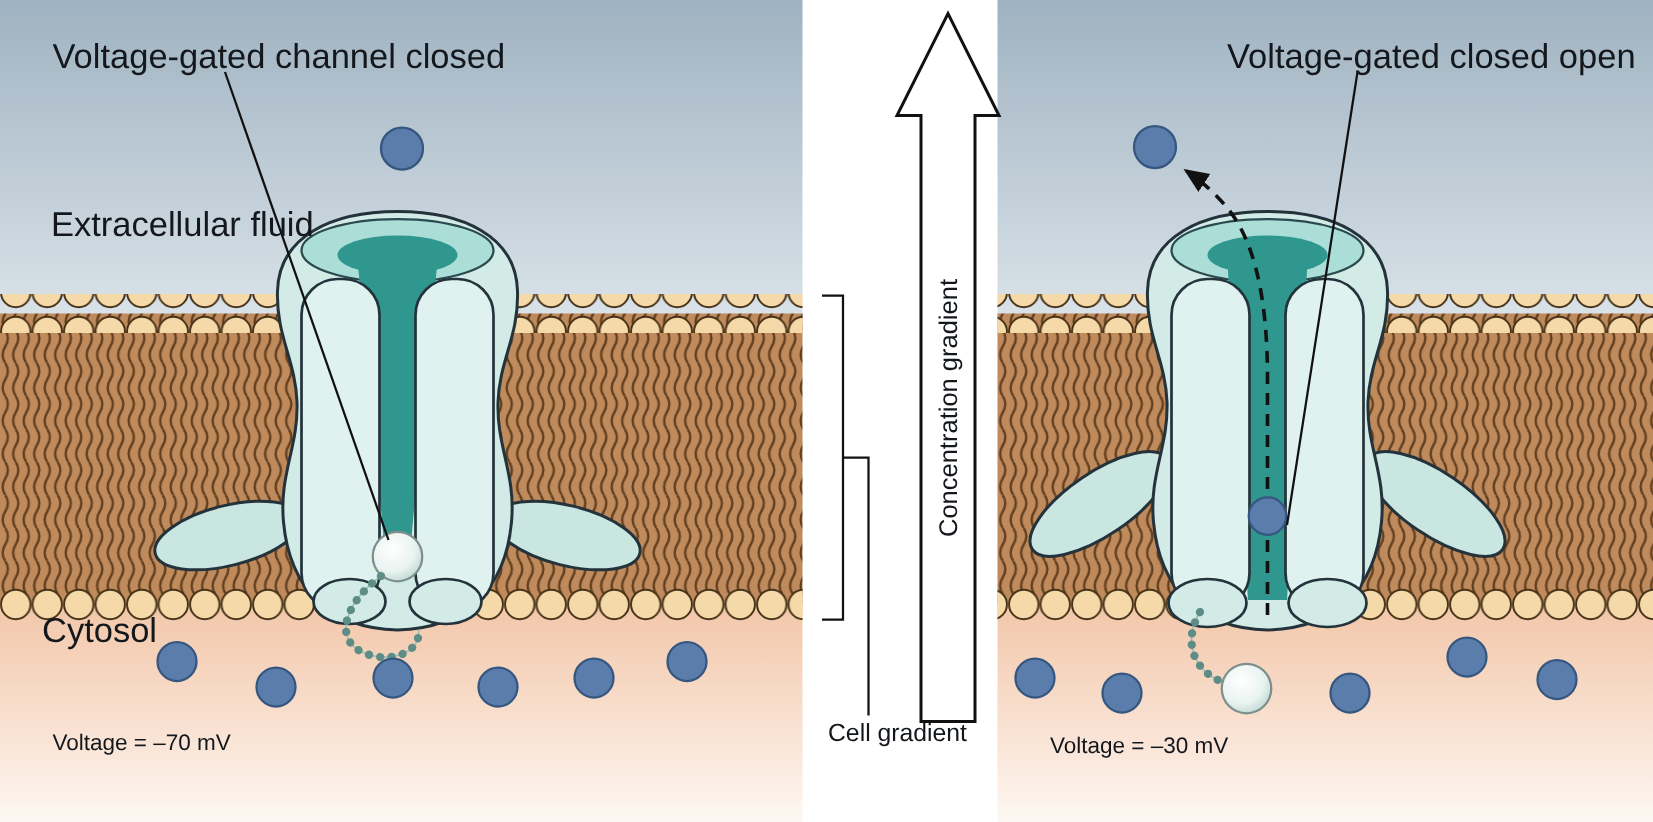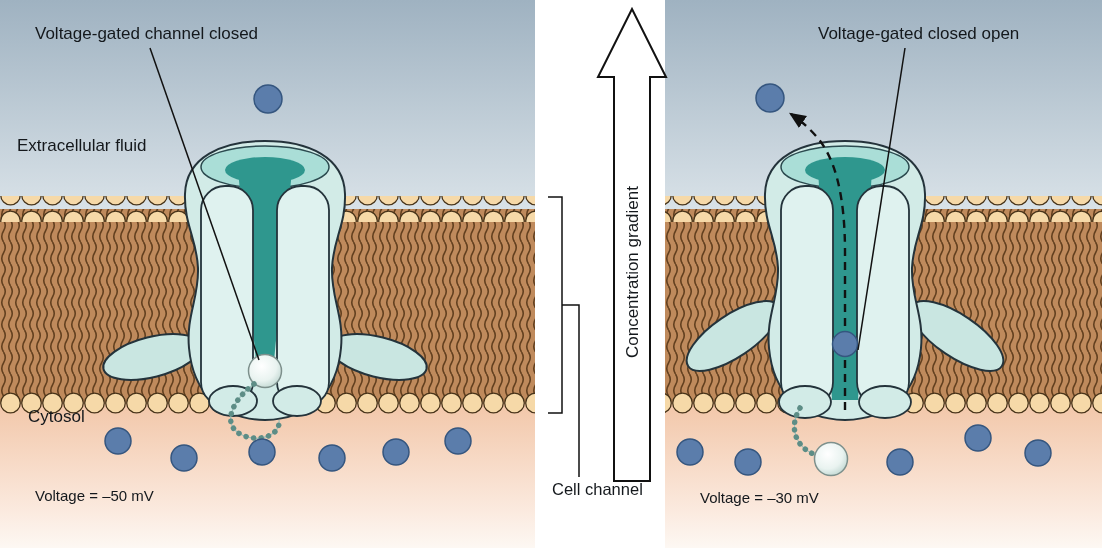--- a/index.html
+++ b/index.html
@@ -1,26 +1,26 @@
 <!DOCTYPE html>
 <html><head>
 <meta charset="utf-8">
 <style>
   html,body { margin:0; padding:0; background:#ffffff; }
   .stage {
     position:relative; width:1102px; height:548px; overflow:hidden;
     background:#ffffff; font-family:"Liberation Sans", sans-serif; color:#14181c;
   }
   .stage svg.diagram { position:absolute; left:0; top:0; }
-  .lbl { position:absolute; font-size:17px; line-height:1.2; white-space:nowrap; }
+  .lbl { position:absolute; font-size:23px; line-height:1.2; white-space:nowrap; }
   .lbl.small { font-size:15px; }
   .lbl.wrap { white-space:normal; }
   #cellMembraneLbl { left:552px; top:479px; width:100px; font-size:16.5px; line-height:1.3; }
   #leftTitle { left:35px; top:24px; }
-  #extracellularLbl { left:17px; top:136px; }
+  #extracellularLbl { left:34px; top:136px; }
   #cytosolLbl { left:28px; top:407px; }
   #leftVoltage { left:35px; top:487px; }
   #rightTitle { left:818px; top:24px; }
   #rightVoltage { left:700px; top:489px; }
   .grad-text { font-size:17px; fill:#14181c; }
 </style>
 </head>
 <body>
 
 <div class="stage">
@@ -129,17 +129,17 @@
 
     <g>
       <polygon points="614,481 614,77 598,77 632,9 666,77 650,77 650,481" fill="#ffffff" stroke="#111111" stroke-width="2" stroke-linejoin="miter"></polygon>
       <text class="grad-text" text-anchor="middle" transform="rotate(-90 632 272)" x="632" y="278">Concentration gradient</text>
     </g>
   </svg>
 
   <div class="lbl" id="leftTitle">Voltage-gated channel closed</div>
   <div class="lbl" id="extracellularLbl">Extracellular fluid</div>
   <div class="lbl" id="cytosolLbl">Cytosol</div>
-  <div class="lbl small" id="leftVoltage">Voltage = –50 mV</div>
+  <div class="lbl small" id="leftVoltage">Voltage = –70 mV</div>
   <div class="lbl" id="rightTitle">Voltage-gated closed open</div>
   <div class="lbl small" id="rightVoltage">Voltage = –30 mV</div>
-  <div class="lbl wrap" id="cellMembraneLbl">Cell channel</div>
+  <div class="lbl wrap" id="cellMembraneLbl">Cell gradient</div>
 </div>
 
 </body></html>

